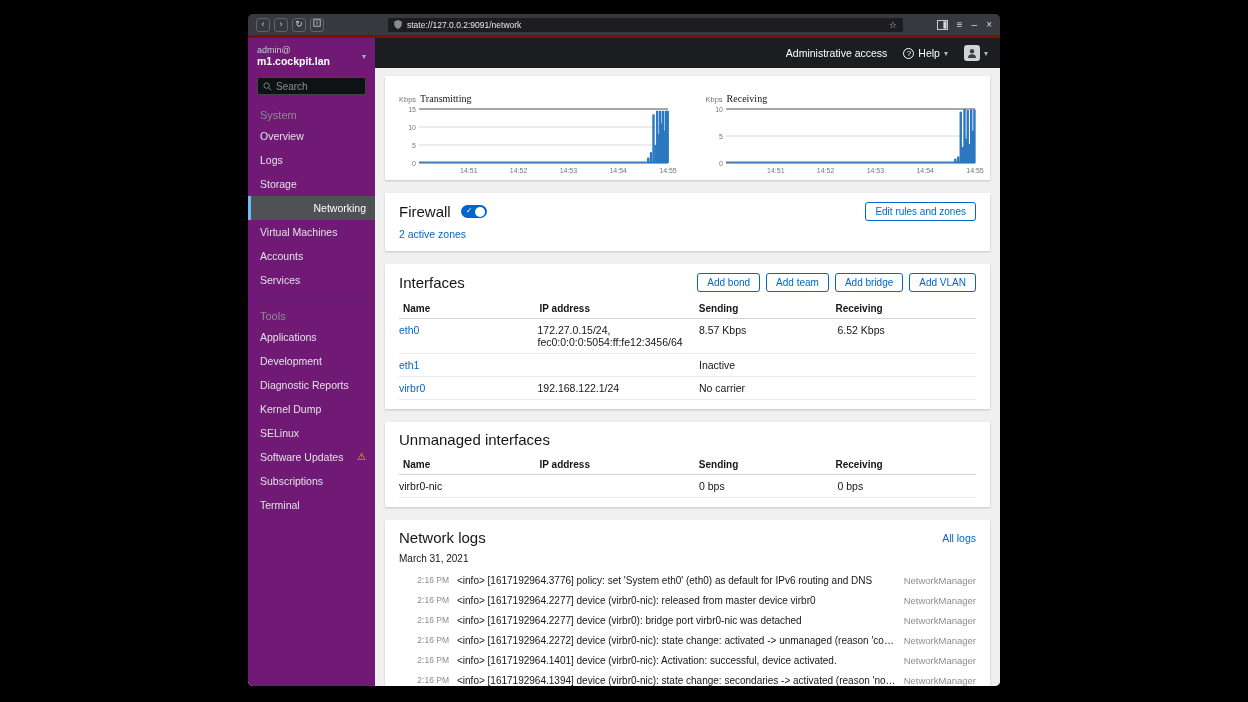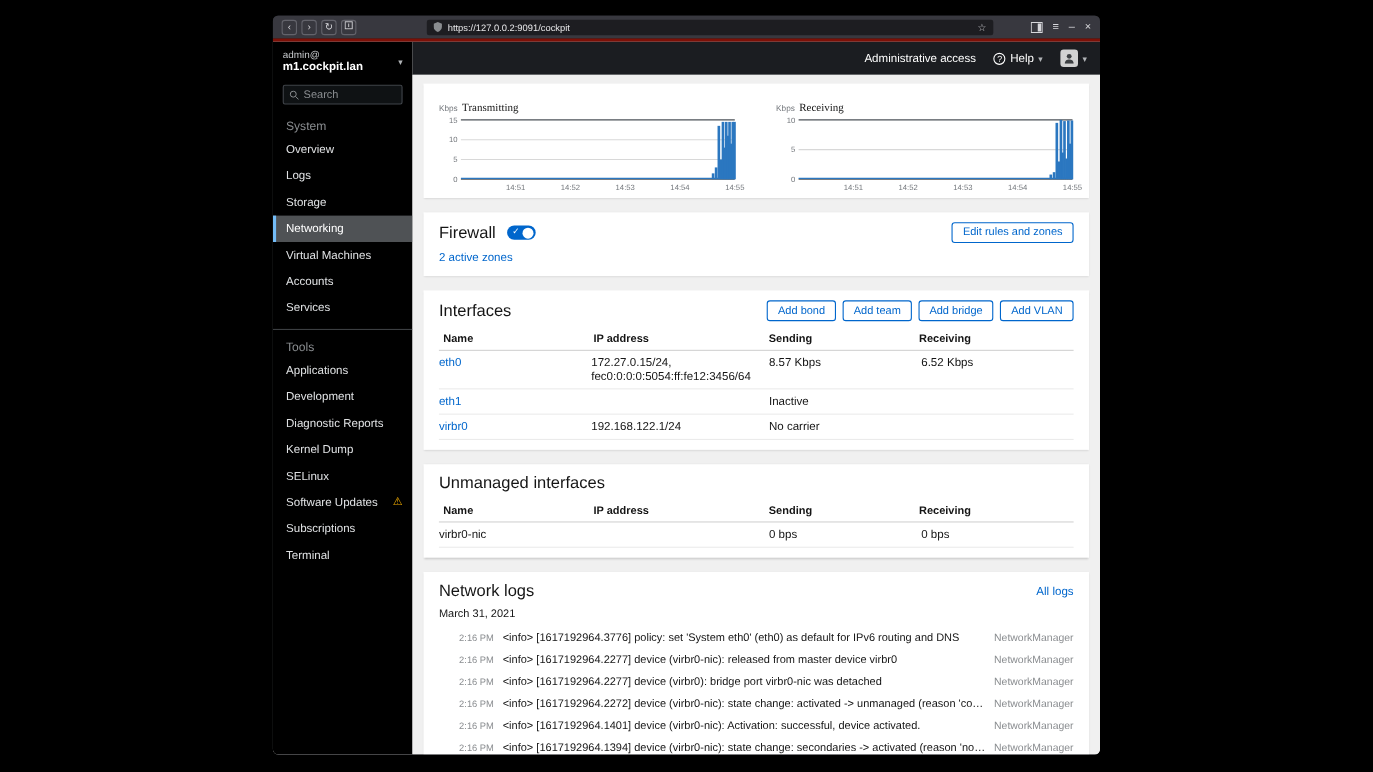--- a/index.html
+++ b/index.html
@@ -15,34 +15,34 @@
   .urlbar { flex:1; margin:0 26px 0 60px; height:14px; background:#1d1d21; border-radius:2px;
     display:flex; align-items:center; gap:5px; padding:0 6px; cursor:text; }
   .url-text { color:#e6e6e8; font-size:8.5px; flex:1; white-space:nowrap; overflow:hidden; }
   .star { color:#c8c8cc; font-size:9px; cursor:pointer; }
   .chrome-right { display:flex; align-items:center; gap:9px; margin-left:4px; }
   .win-glyph { color:#d8d8dc; font-size:10px; cursor:pointer; background:none; border:none; padding:0; }
   .redline { height:3px; flex-shrink:0; background:#7d1007; }
 
   
   .app { flex:1; display:flex; overflow:hidden; background:#f0f0f0; }
-  .sidebar { width:127px; flex-shrink:0; background:#000000; color:#e6e6e6; display:flex; flex-direction:column; }
+  .sidebar { width:127px; flex-shrink:0; background:#701a75; color:#e6e6e6; display:flex; flex-direction:column; }
   .user-block { padding:7px 9px 5px; display:flex; align-items:center; justify-content:space-between; cursor:pointer; }
   .user-sub { font-size:9px; color:#c6c9cc; }
   .user-host { font-size:10.5px; font-weight:700; color:#fff; }
   .caret { color:#b0b3b6; font-size:8px; }
   .search-box { margin:5px 9px 7px; height:18px; background:#0f1214; border:1px solid #40444a; border-radius:2px;
     display:flex; align-items:center; gap:4px; padding:0 5px; }
   .search-box input { flex:1; min-width:0; background:transparent; border:none; outline:none; color:#fff; font-size:10px;
     font-family:"Liberation Sans", sans-serif; }
   .search-box input::placeholder { color:#8a8d90; }
   .nav-label { padding:7px 12px 3px; font-size:11px; color:#8a8d90; }
   .nav-item { padding:6px 9px; font-size:10.5px; color:#e0e2e4; display:flex; align-items:center;
     justify-content:space-between; cursor:pointer; border-left:3px solid transparent; }
-  .nav-item.active { background:#4f5255; border-left-color:#73bcf7; color:#fff; }
+  .nav-item.active { background:#4f5255; border-left-color:#73bcf7; color:#fff;justify-content:flex-end; }
   .nav-section + .nav-section { border-top:1px solid #3c3f42; margin-top:7px; padding-top:3px; }
   .warn-tri { display:none; color:#f0ab00; font-size:10px; line-height:1; }
   .warn-tri.show { display:inline; }
   .warn-tri.show::before { content:"⚠"; }
 
   .main { flex:1; min-width:0; display:flex; flex-direction:column; }
   .masthead { height:30px; flex-shrink:0; background:#1b1d21; color:#fff; display:flex; align-items:center;
     justify-content:flex-end; gap:16px; padding:0 12px; font-size:10.5px; }
   .mh-group { display:flex; align-items:center; gap:4px; cursor:pointer; }
   .help-circ { width:11px; height:11px; border:1px solid #fff; border-radius:50%; display:inline-flex;
@@ -103,21 +103,21 @@
     <button class="chrome-btn">
       <svg width="8" height="8" viewBox="0 0 10 10">
           <rect x="1" y="1" width="8" height="8" fill="none" stroke="#d8d8dc"></rect>
           <line x1="5" y1="3" x2="5" y2="7" stroke="#d8d8dc"></line>
         </svg>
     </button>
     <div class="urlbar">
       <svg width="8" height="9" viewBox="0 0 10 12">
           <path d="M5 0 L10 2 V6 C10 9 7.5 11 5 12 C2.5 11 0 9 0 6 V2 Z" fill="#8a8d90"></path>
         </svg>
-      <span class="url-text">https://127.0.0.2:9091/cockpit</span>
+      <span class="url-text">state://127.0.0.2:9091/network</span>
       <span class="star">☆</span>
     </div>
     <div class="chrome-right">
       <svg width="11" height="10" viewBox="0 0 12 11" style="cursor:pointer">
           <rect x="0.5" y="0.5" width="11" height="10" fill="none" stroke="#d8d8dc"></rect>
           <rect x="7" y="1.5" width="3.5" height="8" fill="#d8d8dc"></rect>
         </svg>
       <button class="win-glyph">≡</button>
       <button class="win-glyph">–</button>
       <button class="win-glyph">×</button>

